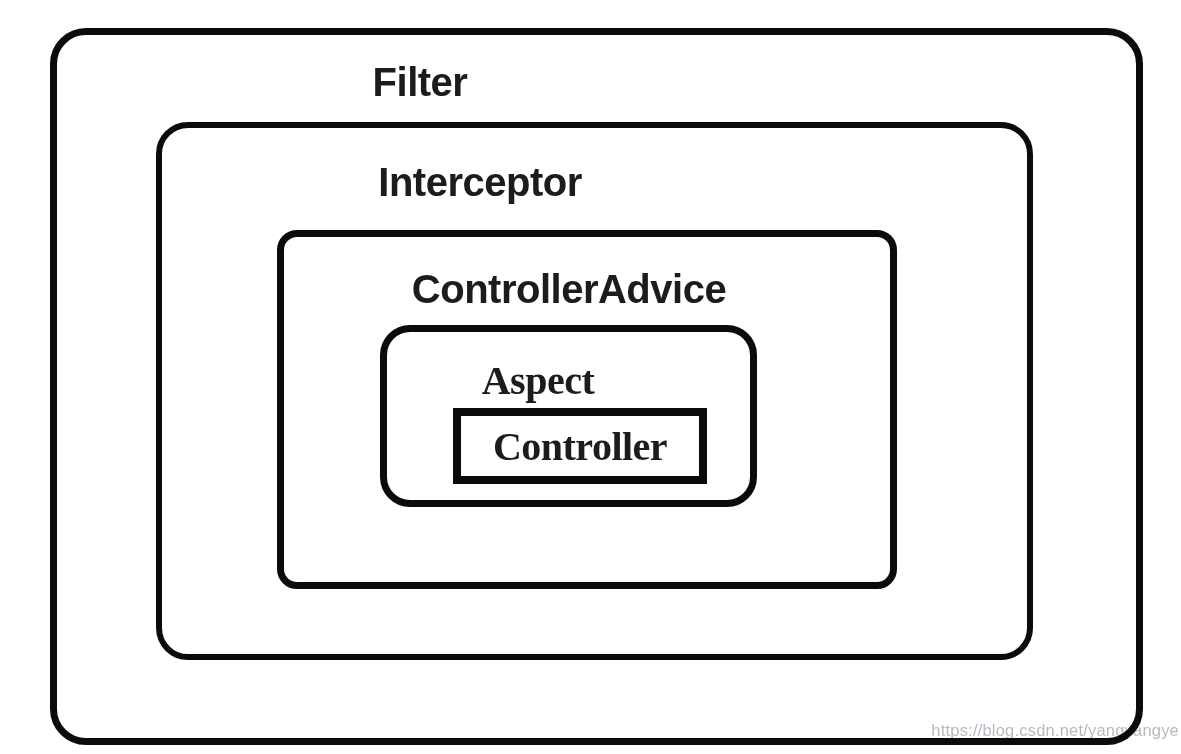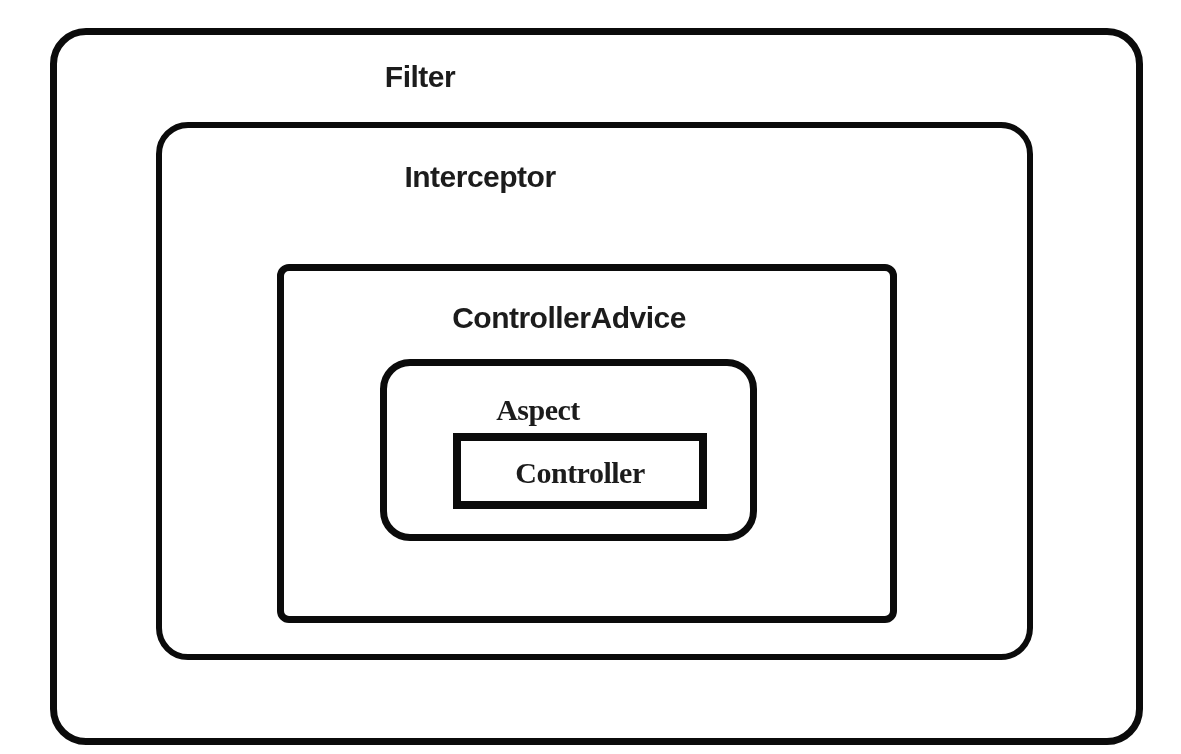--- a/index.html
+++ b/index.html
@@ -30,21 +30,21 @@
     position: absolute;
     box-sizing: border-box;
     background: transparent;
     border-style: solid;
     border-color: #0b0b0b;
     z-index: 1;
   }
   .box-label {
     position: absolute;
     transform: translateX(-50%);
-    font-size: 30px;
+    font-size: 40px;
     font-weight: 700;
     letter-spacing: -0.5px;
     color: #1c1c1c;
     white-space: nowrap;
     line-height: 1.1;
   }
   .box-filter {
     left: 50px; top: 28px;
     width: 1093px; height: 717px;
     border-width: 7px;
@@ -55,52 +55,52 @@
     left: 99px; top: 87px;
     width: 877px; height: 538px;
     border-width: 6px;
     border-radius: 32px;
   }
   .label-interceptor { left: 318px; top: 32px; }
   .box-controller-advice {
     left: 115px; top: 102px;
     width: 620px; height: 359px;
     border-width: 7px;
-    border-radius: 12px;
-    margin-top: 34px;
+    border-radius: 20px;
   }
   .label-controller-advice { left: 285px; top: 30px; }
   .box-aspect {
     left: 96px; top: 88px;
     width: 377px; height: 182px;
     border-width: 7px;
     border-radius: 30px;
     font-family: Liberation Serif, serif;
   }
   .label-aspect { left: 151px; top: 27px; }
   .box-controller {
-    left: 66px; top: 67px;
+    left: 66px; top: 76px;
     width: 254px; height: 76px;
     border-width: 8px;
     border-radius: 0;
     display: flex;
     align-items: center;
     justify-content: center;
   }
   .label-controller {
     position: static;
     transform: none;
     padding-top: 2px;
   }
 </style>
 </head>
 <body>
 
 <div class="canvas">
 
+  <div class="watermark">https://blog.csdn.net/yangyangye</div>
 
   <div class="box box-filter">
     <div class="box-label label-filter">Filter</div>
 
     <div class="box box-interceptor">
       <div class="box-label label-interceptor">Interceptor</div>
 
       <div class="box box-controller-advice">
         <div class="box-label label-controller-advice">ControllerAdvice</div>
 

